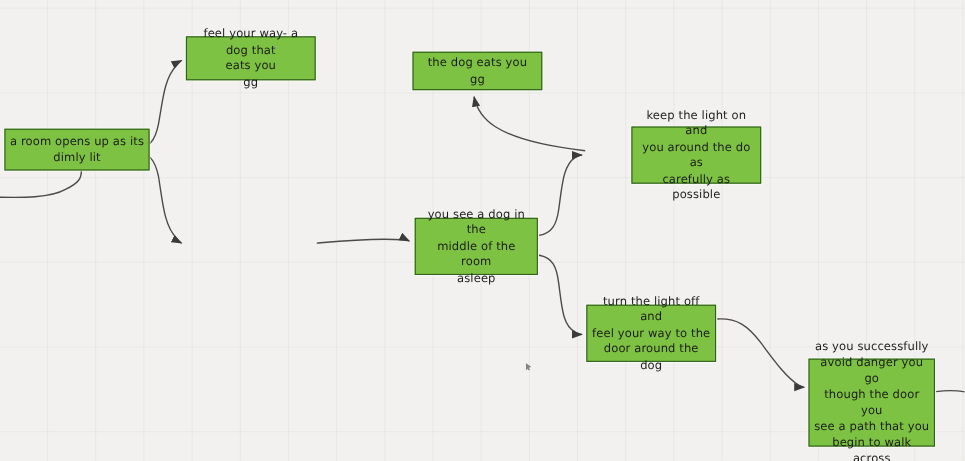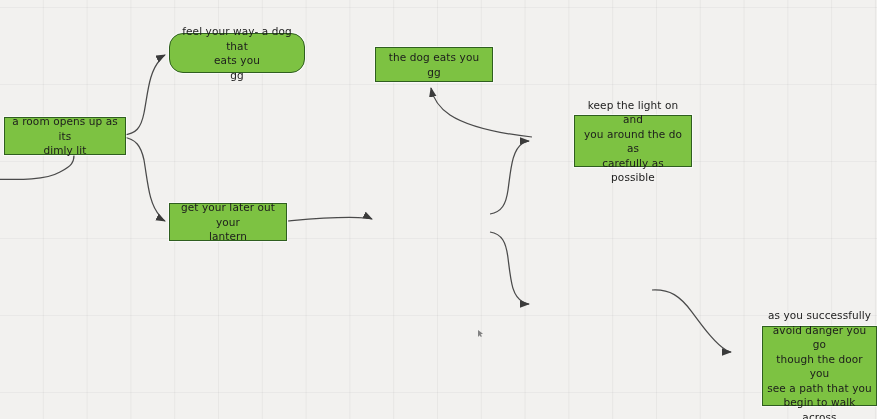--- a/index.html
+++ b/index.html
@@ -80,41 +80,44 @@
       <path d="M 123,137 C 136,139 141,146 144,160 C 148,184 149,204 160,216 C 162,219 163,220 165,221" marker-end="url(#arrow)"></path>
       <path d="M 288,221 C 310,219 340,216 366,218 C 369,218 370,218 372,219" marker-end="url(#arrow)"></path>
       <path d="M 490,214 C 502,212 506,204 508,190 C 511,168 512,150 523,143 C 526,141 527,141 529,141" marker-end="url(#arrow)"></path>
       <path d="M 490,232 C 502,234 506,242 508,258 C 511,282 512,296 523,302 C 526,304 527,304 529,304" marker-end="url(#arrow)"></path>
       <path d="M 532,137 C 505,134 470,128 450,115 C 438,107 433,98 431,88" marker-end="url(#arrow)"></path>
       <path d="M 652,290 C 670,289 680,296 692,312 C 706,331 716,344 726,350 C 728,351 729,352 731,352" marker-end="url(#arrow)"></path>
       <path d="M 851,356 C 866,354 878,355 890,360"></path>
     </g>
   </svg>
 
-  <div class="node" style="left: 4px; top: 117px; width: 122px; height: 38px; background: rgb(125, 194, 66); border-color: rgb(47, 94, 31); color: rgb(28, 28, 28); justify-content: flex-end;">
+  <div class="node" style="left: 4px; top: 117px; width: 132px; height: 38px; background: rgb(125, 194, 66); border-color: rgb(47, 94, 31); color: rgb(28, 28, 28); justify-content: flex-end;">
     <span>a room opens up as its<br>dimly lit</span>
   </div>
 
-  <div class="node" style="left: 169px; top: 33px; width: 136px; height: 40px; background: rgb(125, 194, 66); border-color: rgb(47, 94, 31); color: rgb(28, 28, 28); border-radius: 14px;">
+  <div class="node" style="left: 169px; top: 33px; width: 118px; height: 40px; background: rgb(125, 194, 66); border-color: rgb(47, 94, 31); color: rgb(28, 28, 28);">
     <span>feel your way- a dog that<br>eats you <span class="sp-err">gg</span></span>
   </div>
 
-  <div class="node" style="left: 169px; top: 203px; width: 118px; height: 38px; background: rgb(125, 194, 66); border-color: rgb(47, 94, 31); color: rgb(28, 28, 28);">
-    <span>get your later out your<br>lantern</span>
+
+  <div class="node" style="left: 377px; top: 198px; width: 112px; height: 52px; background: rgb(125, 194, 66); border-color: rgb(47, 94, 31); color: rgb(28, 28, 28);">
+    <span>you see a dog in the<br>middle of the room<br>asleep</span>
   </div>
-
 
   <div class="node" style="left: 533px; top: 115px; width: 118px; height: 52px; background: rgb(125, 194, 66); border-color: rgb(47, 94, 31); color: rgb(28, 28, 28); margin-left: 41px;">
     <span>keep the light on and<br>you around the do as<br>carefully as possible</span>
   </div>
 
+  <div class="node" style="left: 533px; top: 277px; width: 118px; height: 52px; background: rgb(125, 194, 66); border-color: rgb(47, 94, 31); color: rgb(28, 28, 28);">
+    <span>turn the light off and<br>feel your way to the<br>door around the dog</span>
+  </div>
 
   <div class="node" style="left: 375px; top: 47px; width: 118px; height: 35px; background: rgb(125, 194, 66); border-color: rgb(47, 94, 31); color: rgb(28, 28, 28);">
     <span>the dog eats you <span class="sp-err">gg</span></span>
   </div>
 
-  <div class="node" style="left: 735px; top: 326px; width: 115px; height: 80px; background: rgb(125, 194, 66); border-color: rgb(47, 94, 31); color: rgb(28, 28, 28); margin-left: 27px;">
+  <div class="node" style="left: 735px; top: 326px; width: 115px; height: 80px; background: rgb(125, 194, 66); border-color: rgb(47, 94, 31); color: rgb(28, 28, 28);">
     <span>as you successfully<br>avoid danger you go<br>though the door you<br>see a path that you<br>begin to walk across</span>
   </div>
 
   <div class="cursor-dot"></div>
 
 </div>
 
 </body></html>

